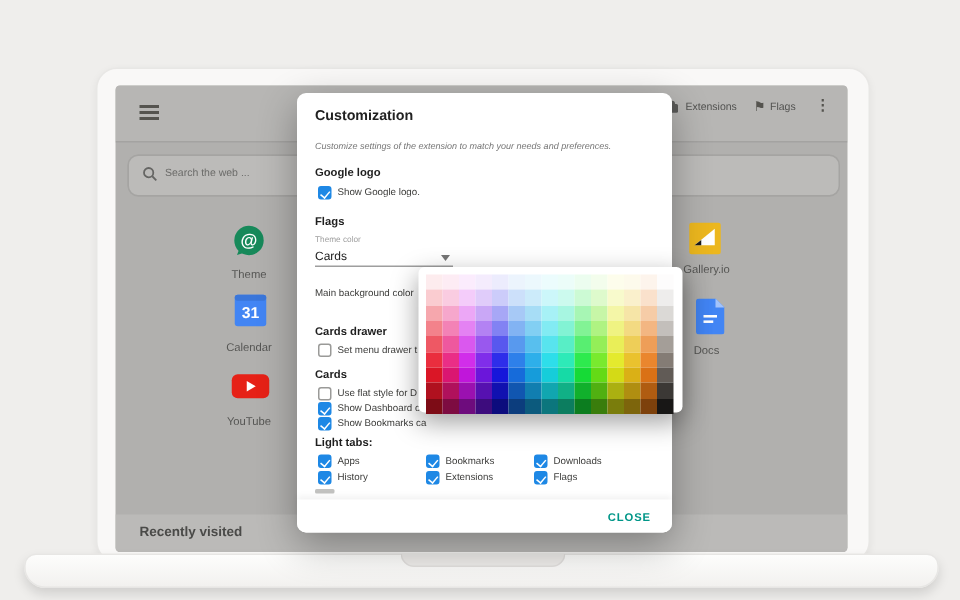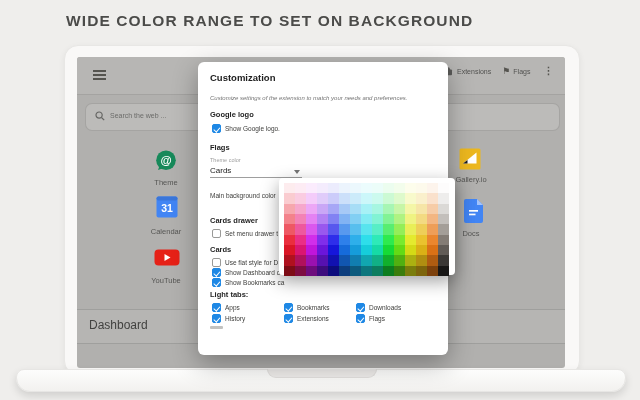--- a/index.html
+++ b/index.html
@@ -69,21 +69,20 @@
   .palette{position:absolute;left:279px;top:178px;width:176px;height:97px;background:#fff;
            border-radius:4px;box-shadow:0 6px 18px rgba(0,0,0,.38);z-index:6;}
   .pgrid{position:absolute;left:5px;top:5px;display:grid;
          grid-template-columns:repeat(15,11px);grid-template-rows:repeat(9,10.33px);}
 </style>
 </head>
 <body>
 
 <div class="stage">
 
-  <div class="hero">WIDE COLOR RANGE TO SET ON BACKGROUND</div>
 
   <div class="bezel"></div>
 
   <div class="screen">
     <div class="topbar">
       <div class="hamburger">
           <i></i>
           <i></i>
           <i></i>
         </div>
@@ -139,22 +138,22 @@
     <div class="sc-label" style="left:364px;top:118px">Gallery.io</div>
 
     <svg class="sc-icon" style="left:387px;top:142px" width="19" height="24" viewBox="0 0 19 24">
       <path d="M2 0 H13 L19 6 V22 a2 2 0 0 1 -2 2 H2 a2 2 0 0 1 -2 -2 V2 a2 2 0 0 1 2 -2 Z" fill="#4285f4"></path>
       <path d="M13 0 L19 6 H13 Z" fill="#a3c3fb"></path>
       <rect x="5" y="11" width="9" height="1.7" fill="#fff"></rect>
       <rect x="5" y="14.6" width="6.5" height="1.7" fill="#fff"></rect>
     </svg>
     <div class="sc-label" style="left:364px;top:172px">Docs</div>
 
-    <div class="dashband">
-      <span>Dashboard</span>
+    <div class="recband">
+      <span>Recently visited</span>
     </div>
   </div>
 
   <div class="dialog">
     <div class="d-title">Customization</div>
     <div class="d-sub">Customize settings of the extension to match your needs and preferences.</div>
 
     <div class="dh" style="left:12px;top:48px">Google logo</div>
     <span class="cb checked" style="left:14px;top:62px">
         <i class="tick"></i>
@@ -208,20 +207,23 @@
         <i class="tick"></i>
       </span>
     <span class="cl" style="left:99px;top:253px">Extensions</span>
     <span class="cb checked" style="left:158px;top:252px">
         <i class="tick"></i>
       </span>
     <span class="cl" style="left:171px;top:253px">Flags</span>
 
     <div class="frag"></div>
 
+    <div class="d-footer">
+      <span class="close-btn">CLOSE</span>
+    </div>
   </div>
 
   <div class="palette">
     <div class="pgrid" id="pgrid">
         <div style="background: rgb(253, 236, 238);"></div>
         <div style="background: rgb(253, 236, 244);"></div>
         <div style="background: rgb(251, 236, 253);"></div>
         <div style="background: rgb(244, 236, 253);"></div>
         <div style="background: rgb(236, 236, 253);"></div>
         <div style="background: rgb(236, 244, 253);"></div>

